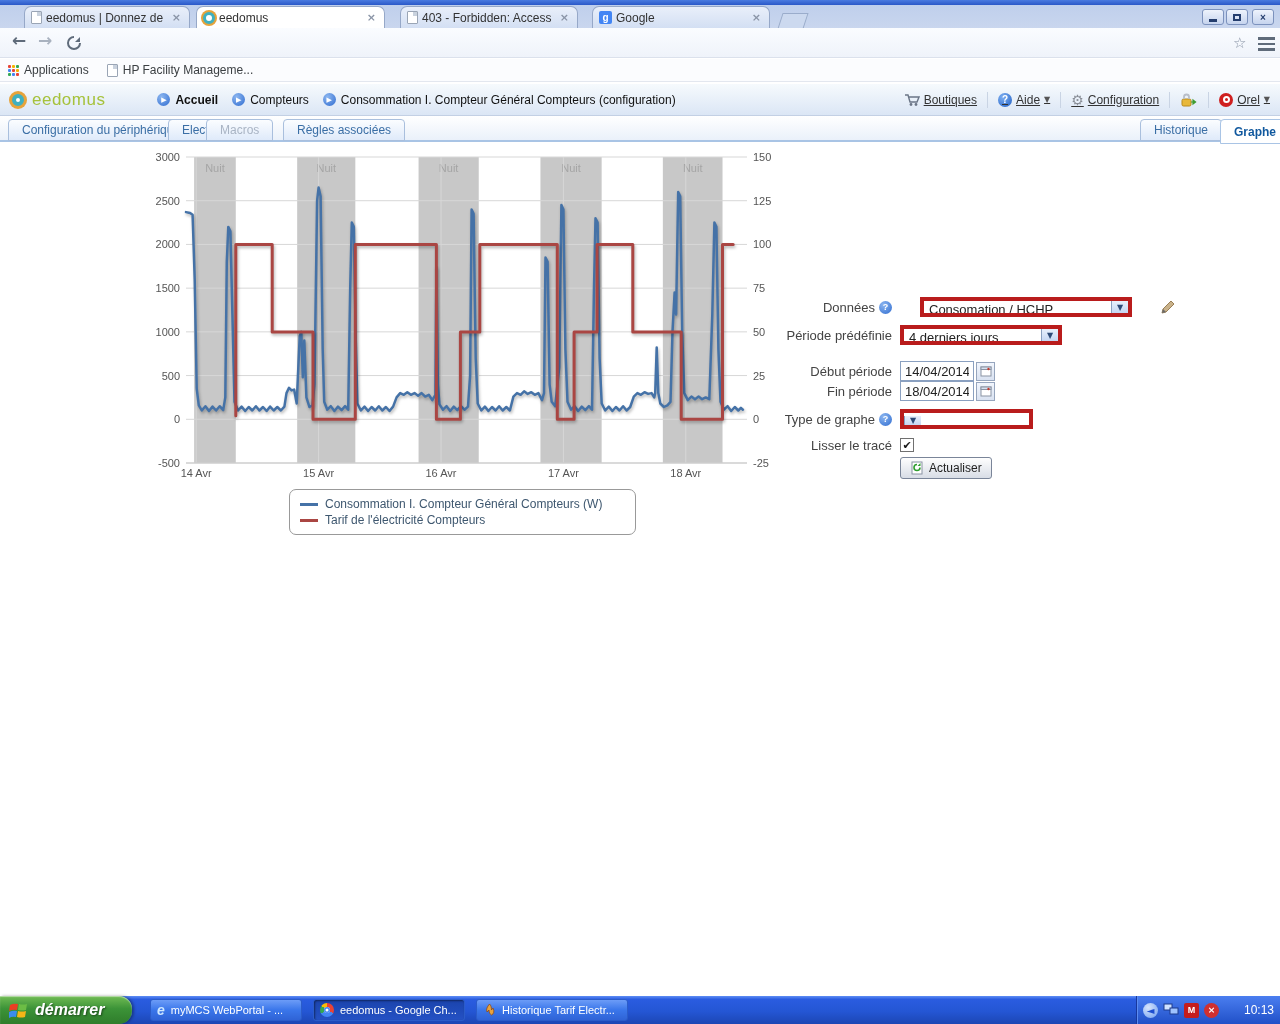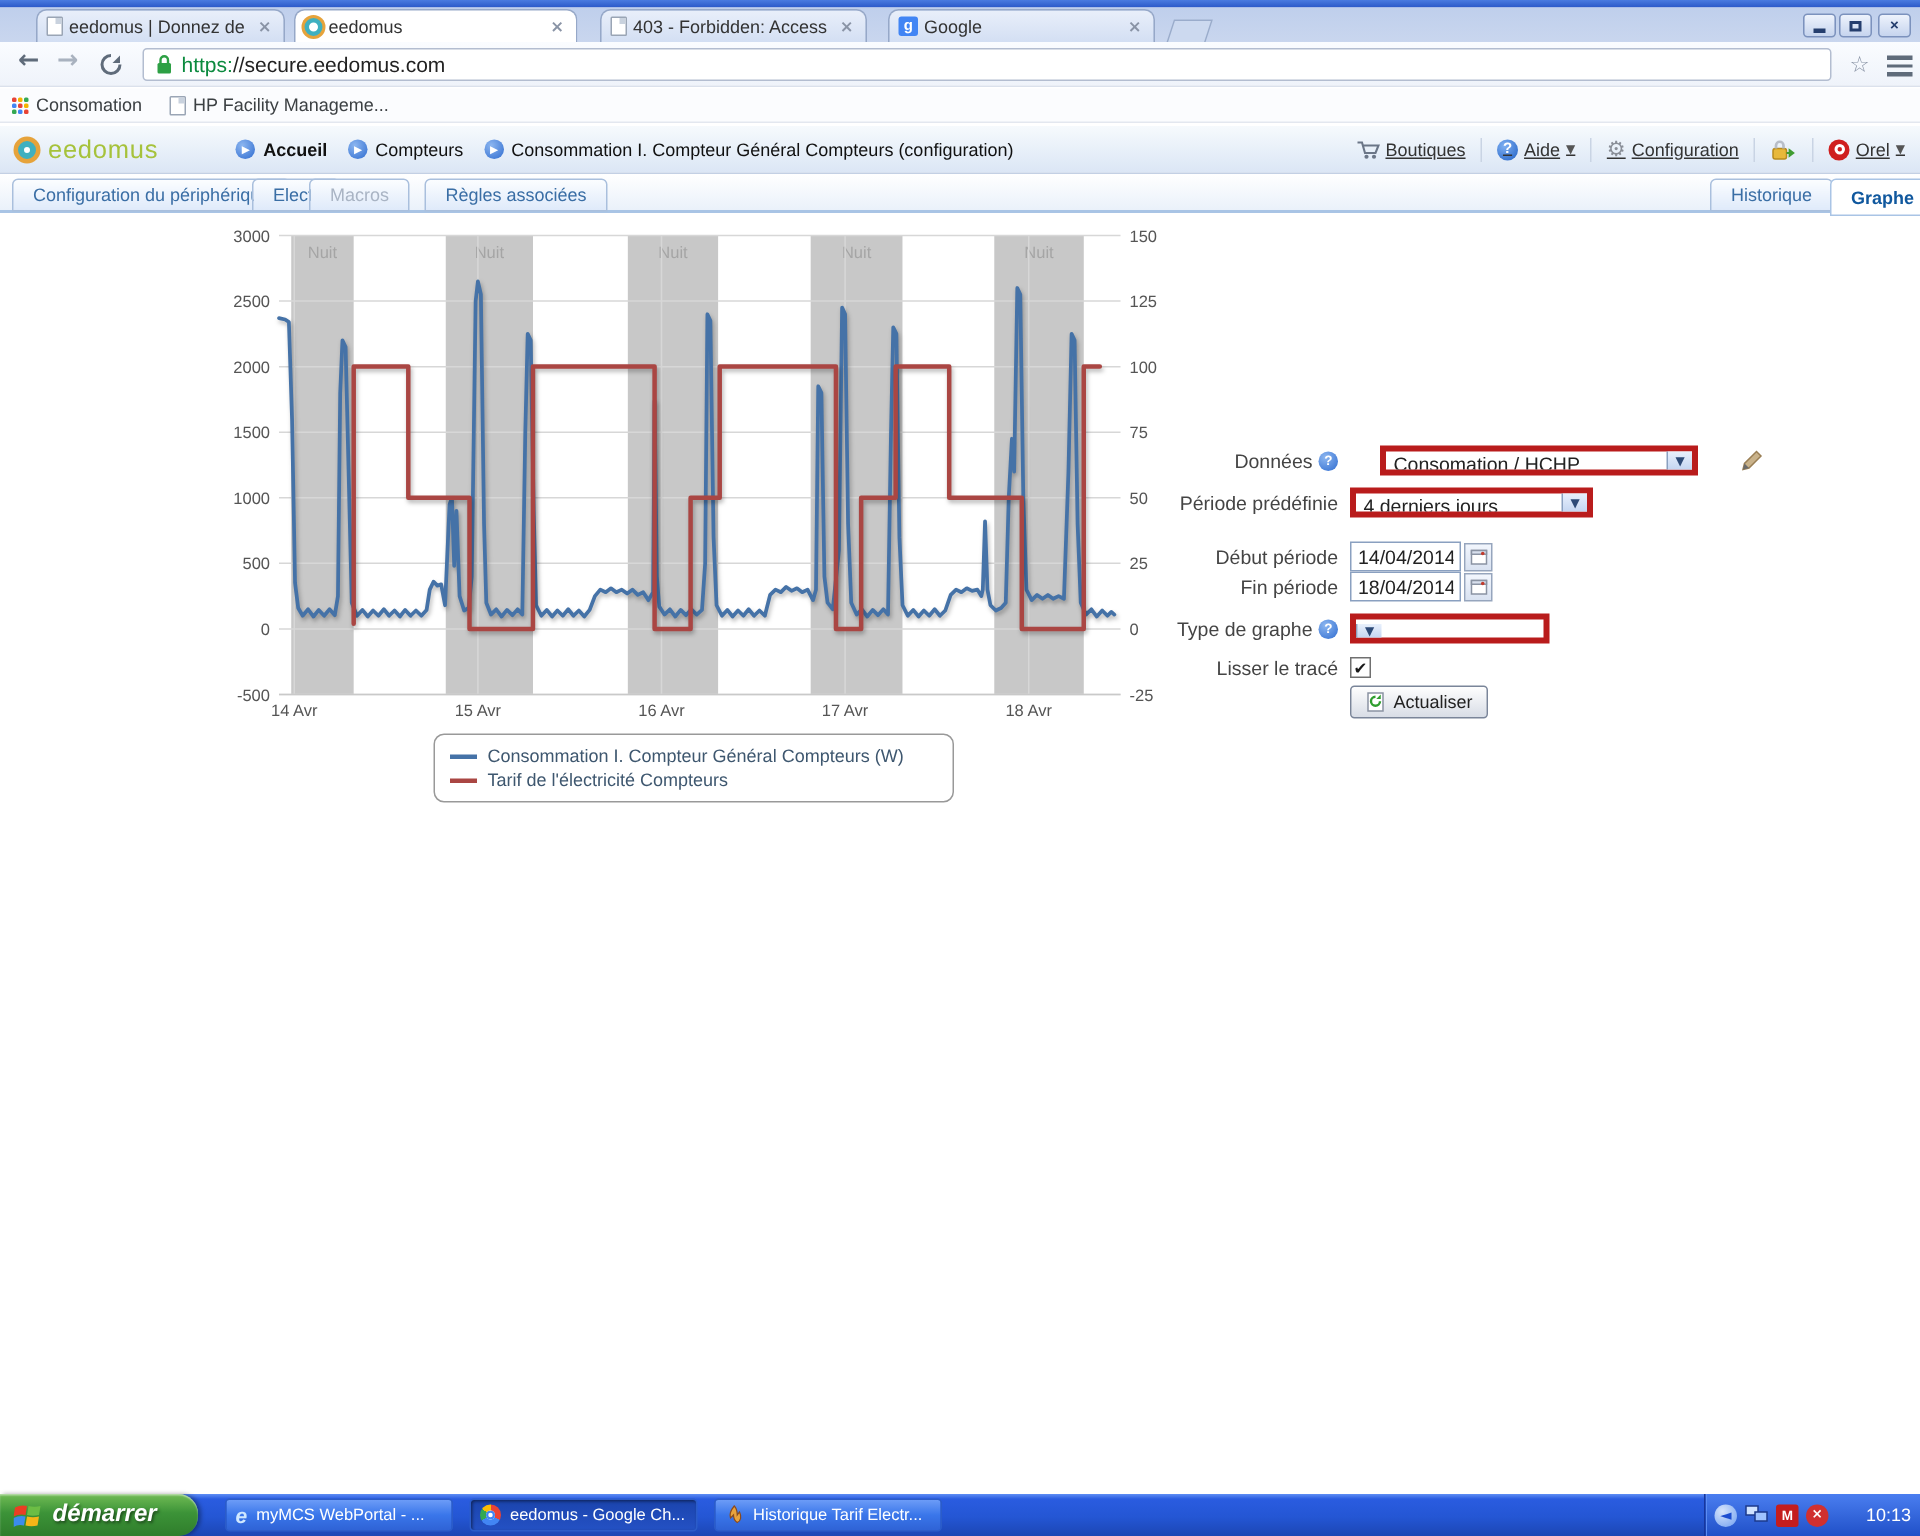--- a/index.html
+++ b/index.html
@@ -166,27 +166,20 @@
   <div class="winbtn" style="right:6px;">×</div>
 </div>
 
 <div class="abs" id="toolbar">
   <span class="navbtn icon" style="left:12px;">←</span>
   <span class="navbtn icon" style="left:38px;color:#a9b2bf;">→</span>
   <svg class="abs" style="left:66px;top:7px;" width="16" height="16" viewBox="0 0 16 16">
     <path d="M8 2 a6 6 0 1 0 6 6" fill="none" stroke="#5f6b7a" stroke-width="2"></path>
     <path d="M14 2 v5 h-5 z" fill="#5f6b7a"></path>
   </svg>
-  <div class="abs" id="omnibox">
-    <svg width="11" height="14" viewBox="0 0 11 14">
-      <rect x="1" y="6" width="9" height="7" rx="1" fill="#2da044"></rect>
-      <path d="M3 6 V4 a2.5 2.5 0 0 1 5 0 V6" fill="none" stroke="#2da044" stroke-width="1.6"></path>
-    </svg>
-    <span id="omni-url"><span class="scheme">https:</span><span>//secure.eedomus.com</span></span>
-  </div>
   <span class="abs icon" id="star-btn">☆</span>
   <div class="abs" id="menu-btn">
       <div></div>
       <div></div>
       <div style="margin:0;"></div>
     </div>
 </div>
 
 <div class="abs" id="bookmarks">
   <span class="bm">
@@ -194,21 +187,21 @@
       <span style="background:#e84436;"></span>
         <span style="background:#f4b400;"></span>
         <span style="background:#34a853;"></span>
       <span style="background:#4285f4;"></span>
         <span style="background:#e84436;"></span>
         <span style="background:#f4b400;"></span>
       <span style="background:#34a853;"></span>
         <span style="background:#4285f4;"></span>
         <span style="background:#e84436;"></span>
     </span>
-    <span>Consomation</span>
+    <span>Applications</span>
   </span>
   <span class="bm">
     <span class="pageico"></span>
     <span>HP Facility Manageme...</span>
   </span>
 </div>
 
 <div class="abs" id="eheader">
   <span id="elogo">
     <span class="ring"></span>

